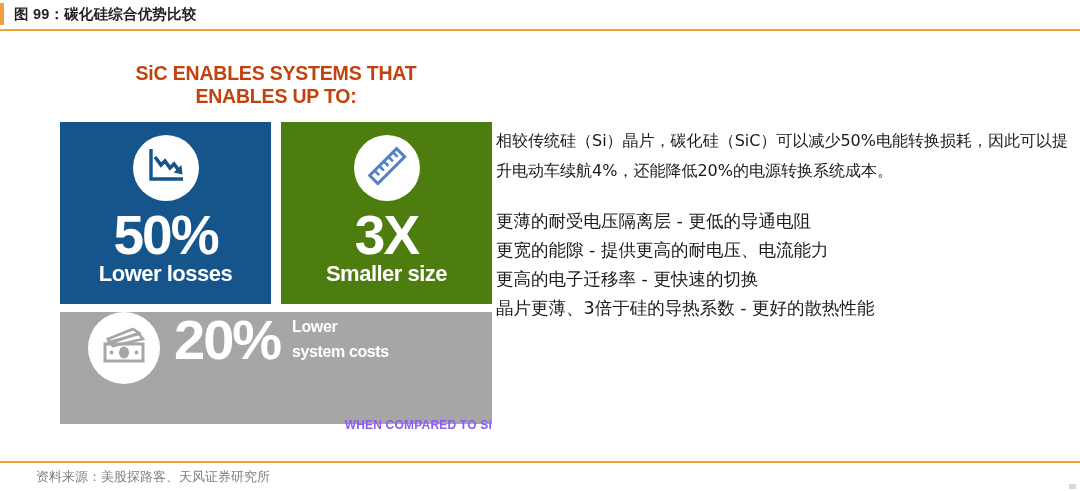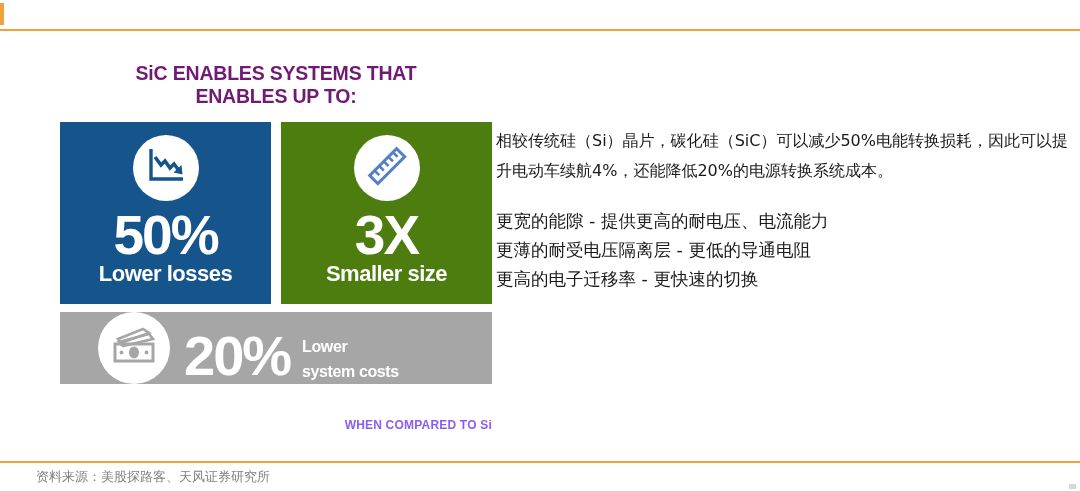--- a/index.html
+++ b/index.html
@@ -53,21 +53,21 @@
   
   #infographic {
     position: absolute;
     left: 60px;
     top: 60px;
     width: 432px;
     height: 385px;
   }
   #infographic-heading {
     text-align: center;
-    color: #701a75;
+    color: #c2410c;
     font-weight: bold;
     font-size: 19.5px;
     line-height: 23px;
     letter-spacing: -0.2px;
     padding-top: 2px;
   }
   #infographic-heading .hl {
     display: block;
   }
 
@@ -119,26 +119,26 @@
     letter-spacing: -0.5px;
     margin-top: -1px;
   }
 
   
   #panel-cost {
     position: absolute;
     left: 0;
     top: 252px;
     width: 432px;
-    height: 72px;
+    height: 112px;
     background: #A6A6A6;
     display: flex;
-    align-items: flex-end;
+    align-items: flex-start;
     box-sizing: border-box;
-    padding-left: 38px;
+    padding-left: 28px;
   }
   #cost-icon-circle {
     width: 72px;
     height: 72px;
     border-radius: 50%;
     background: #ffffff;
     display: flex;
     align-items: center;
     justify-content: center;
     flex: none;
@@ -232,20 +232,21 @@
     width: 7px;
     height: 5px;
     background: #d8d8d8;
   }
 </style>
 </head>
 <body>
 
 <div id="figure-title-bar">
   <div id="title-accent"></div>
+  <div id="figure-title-text">图 99：碳化硅综合优势比较</div>
   <div id="title-rule"></div>
 </div>
 
 <div id="infographic">
 
   <div id="infographic-heading">
     <span class="hl">SiC ENABLES SYSTEMS THAT</span>
     <span class="hl">ENABLES UP TO:</span>
   </div>
 
@@ -301,21 +302,22 @@
       <span class="cl">system costs</span>
     </div>
   </div>
 
   <div id="infographic-footnote">WHEN COMPARED TO Si</div>
 </div>
 
 <div id="copy-column">
   <p id="intro-paragraph">相较传统硅（Si）晶片，碳化硅（SiC）可以减少50%电能转换损耗，因此可以提升电动车续航4%，还能降低20%的电源转换系统成本。</p>
   <ul id="benefit-list">
+    <li>更薄的耐受电压隔离层 - 更低的导通电阻</li>
     <li>更宽的能隙 - 提供更高的耐电压、电流能力</li>
-    <li>更薄的耐受电压隔离层 - 更低的导通电阻</li>
     <li>更高的电子迁移率 - 更快速的切换</li>
+    <li>晶片更薄、3倍于硅的导热系数 - 更好的散热性能</li>
   </ul>
 </div>
 
 <div id="footer-rule"></div>
 <div id="source-note">资料来源：美股探路客、天风证券研究所</div>
 <div id="page-corner-mark"></div>
 
 </body></html>

